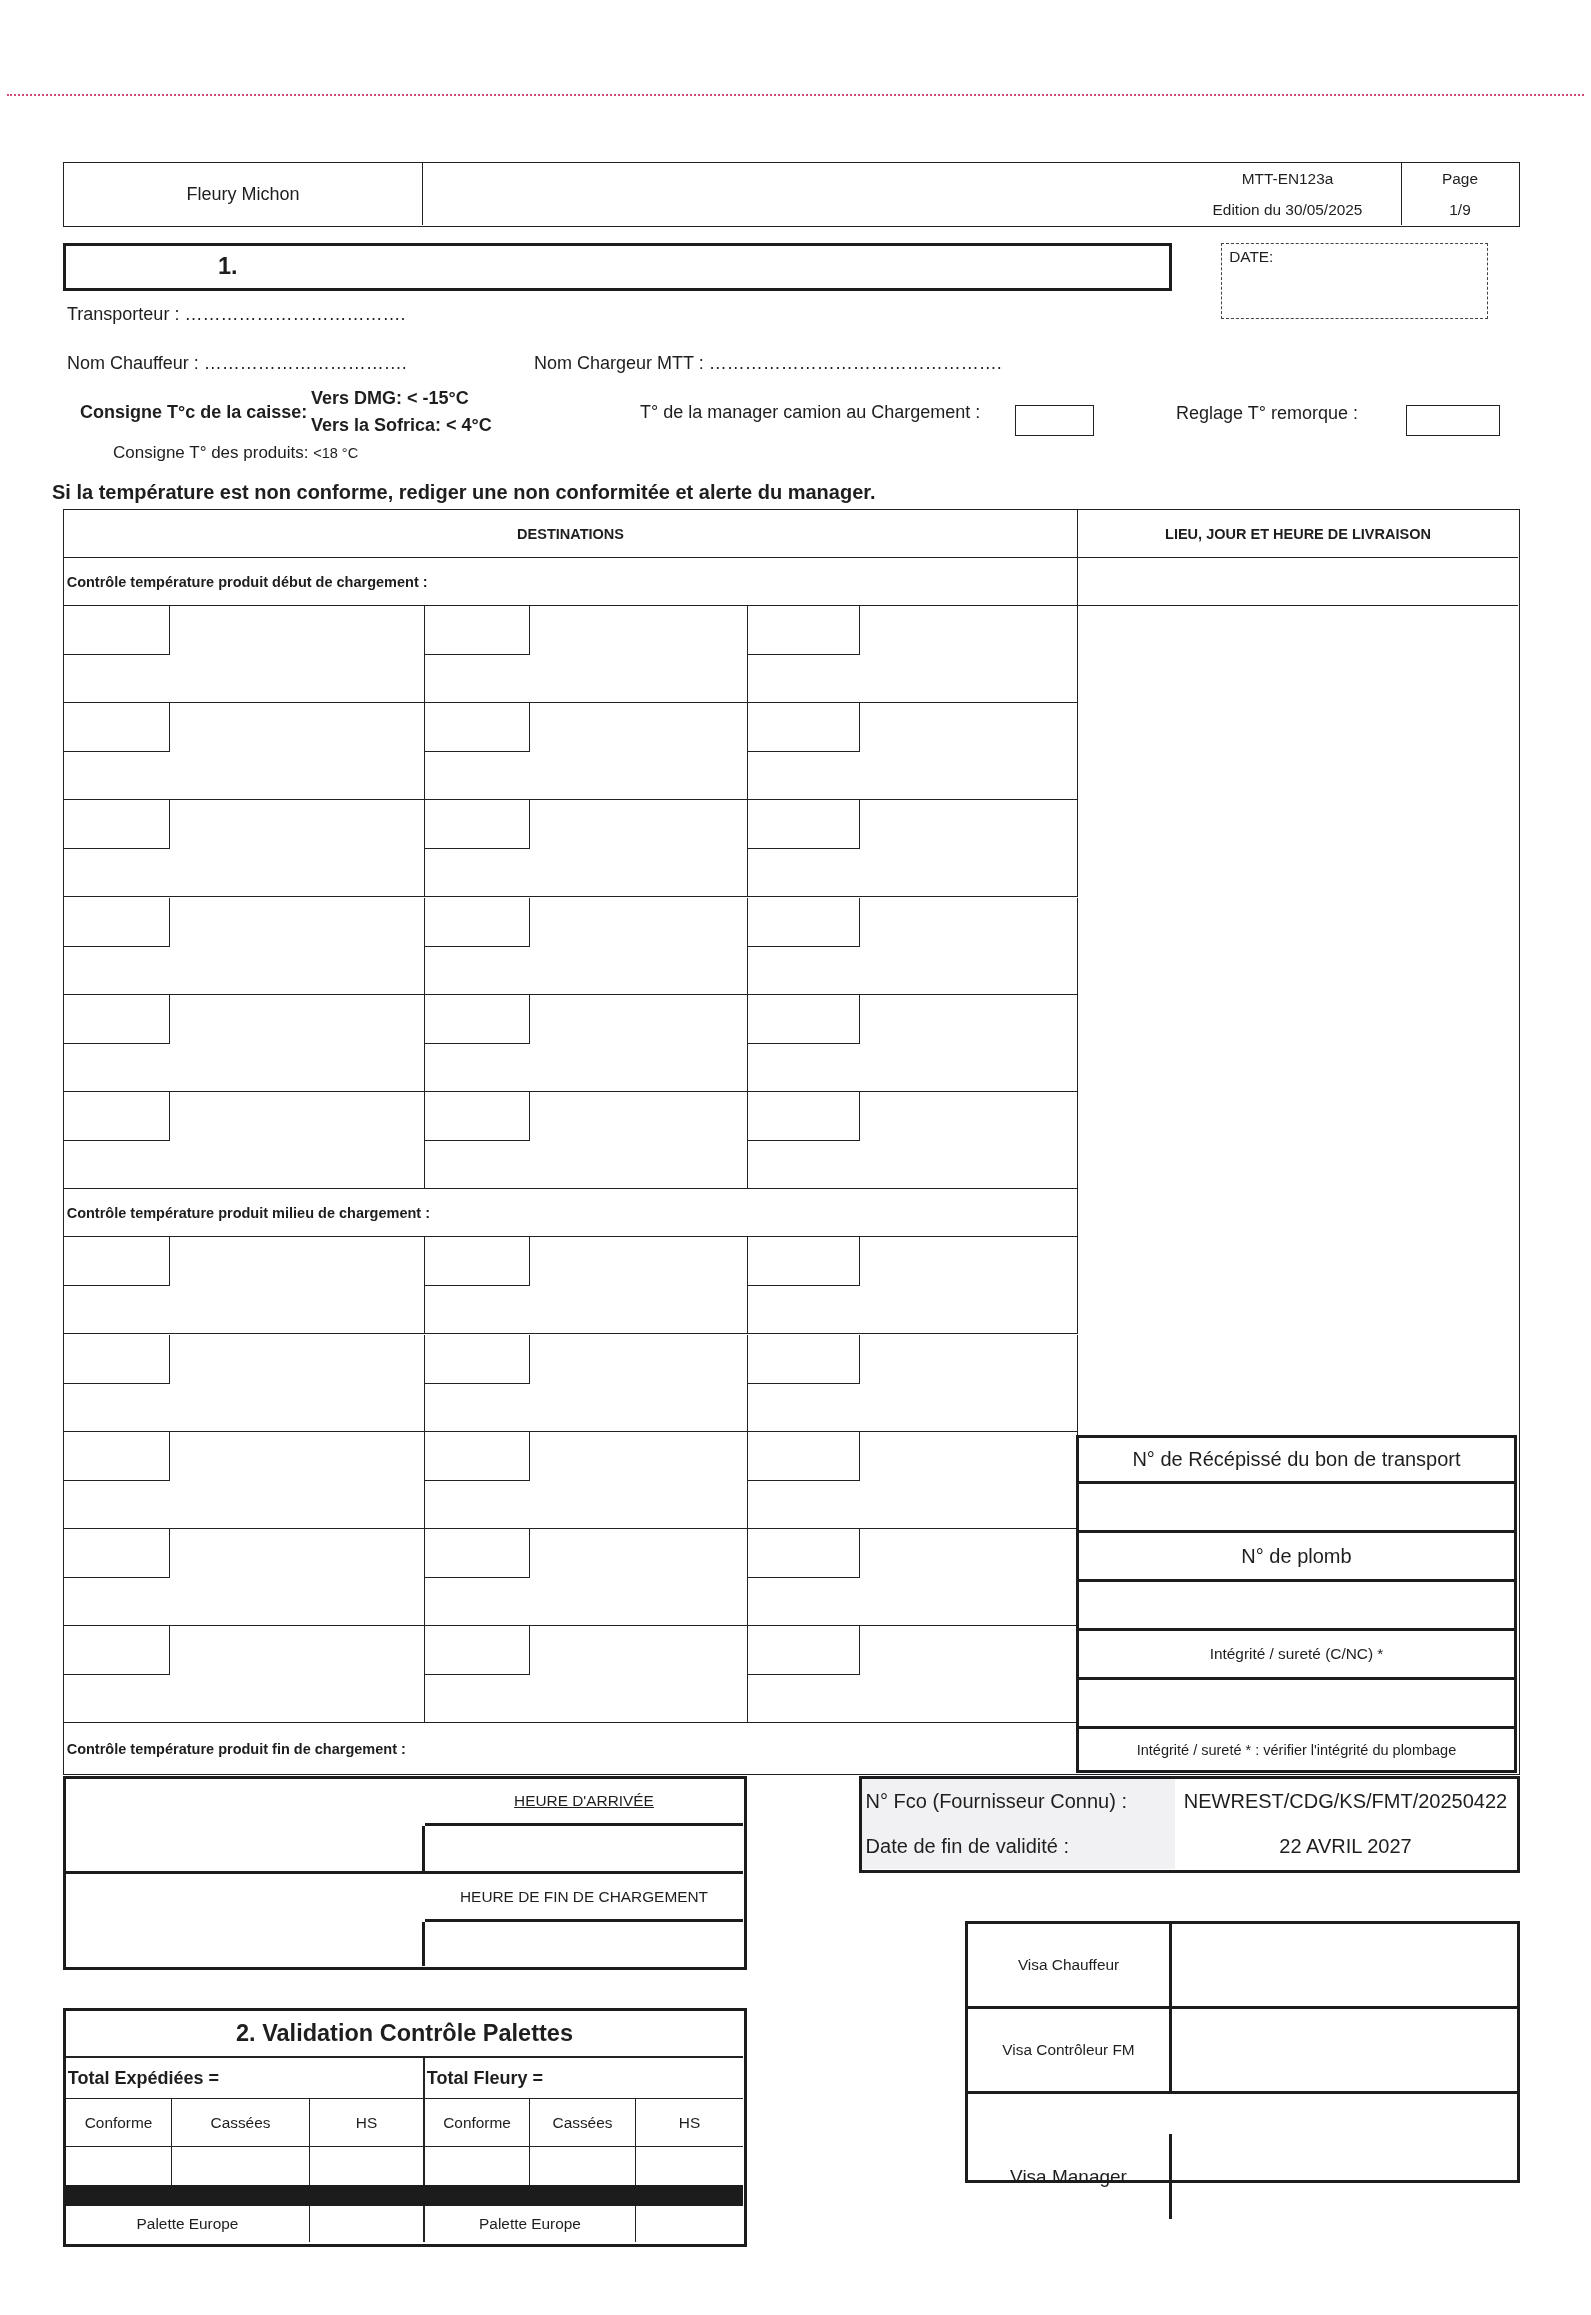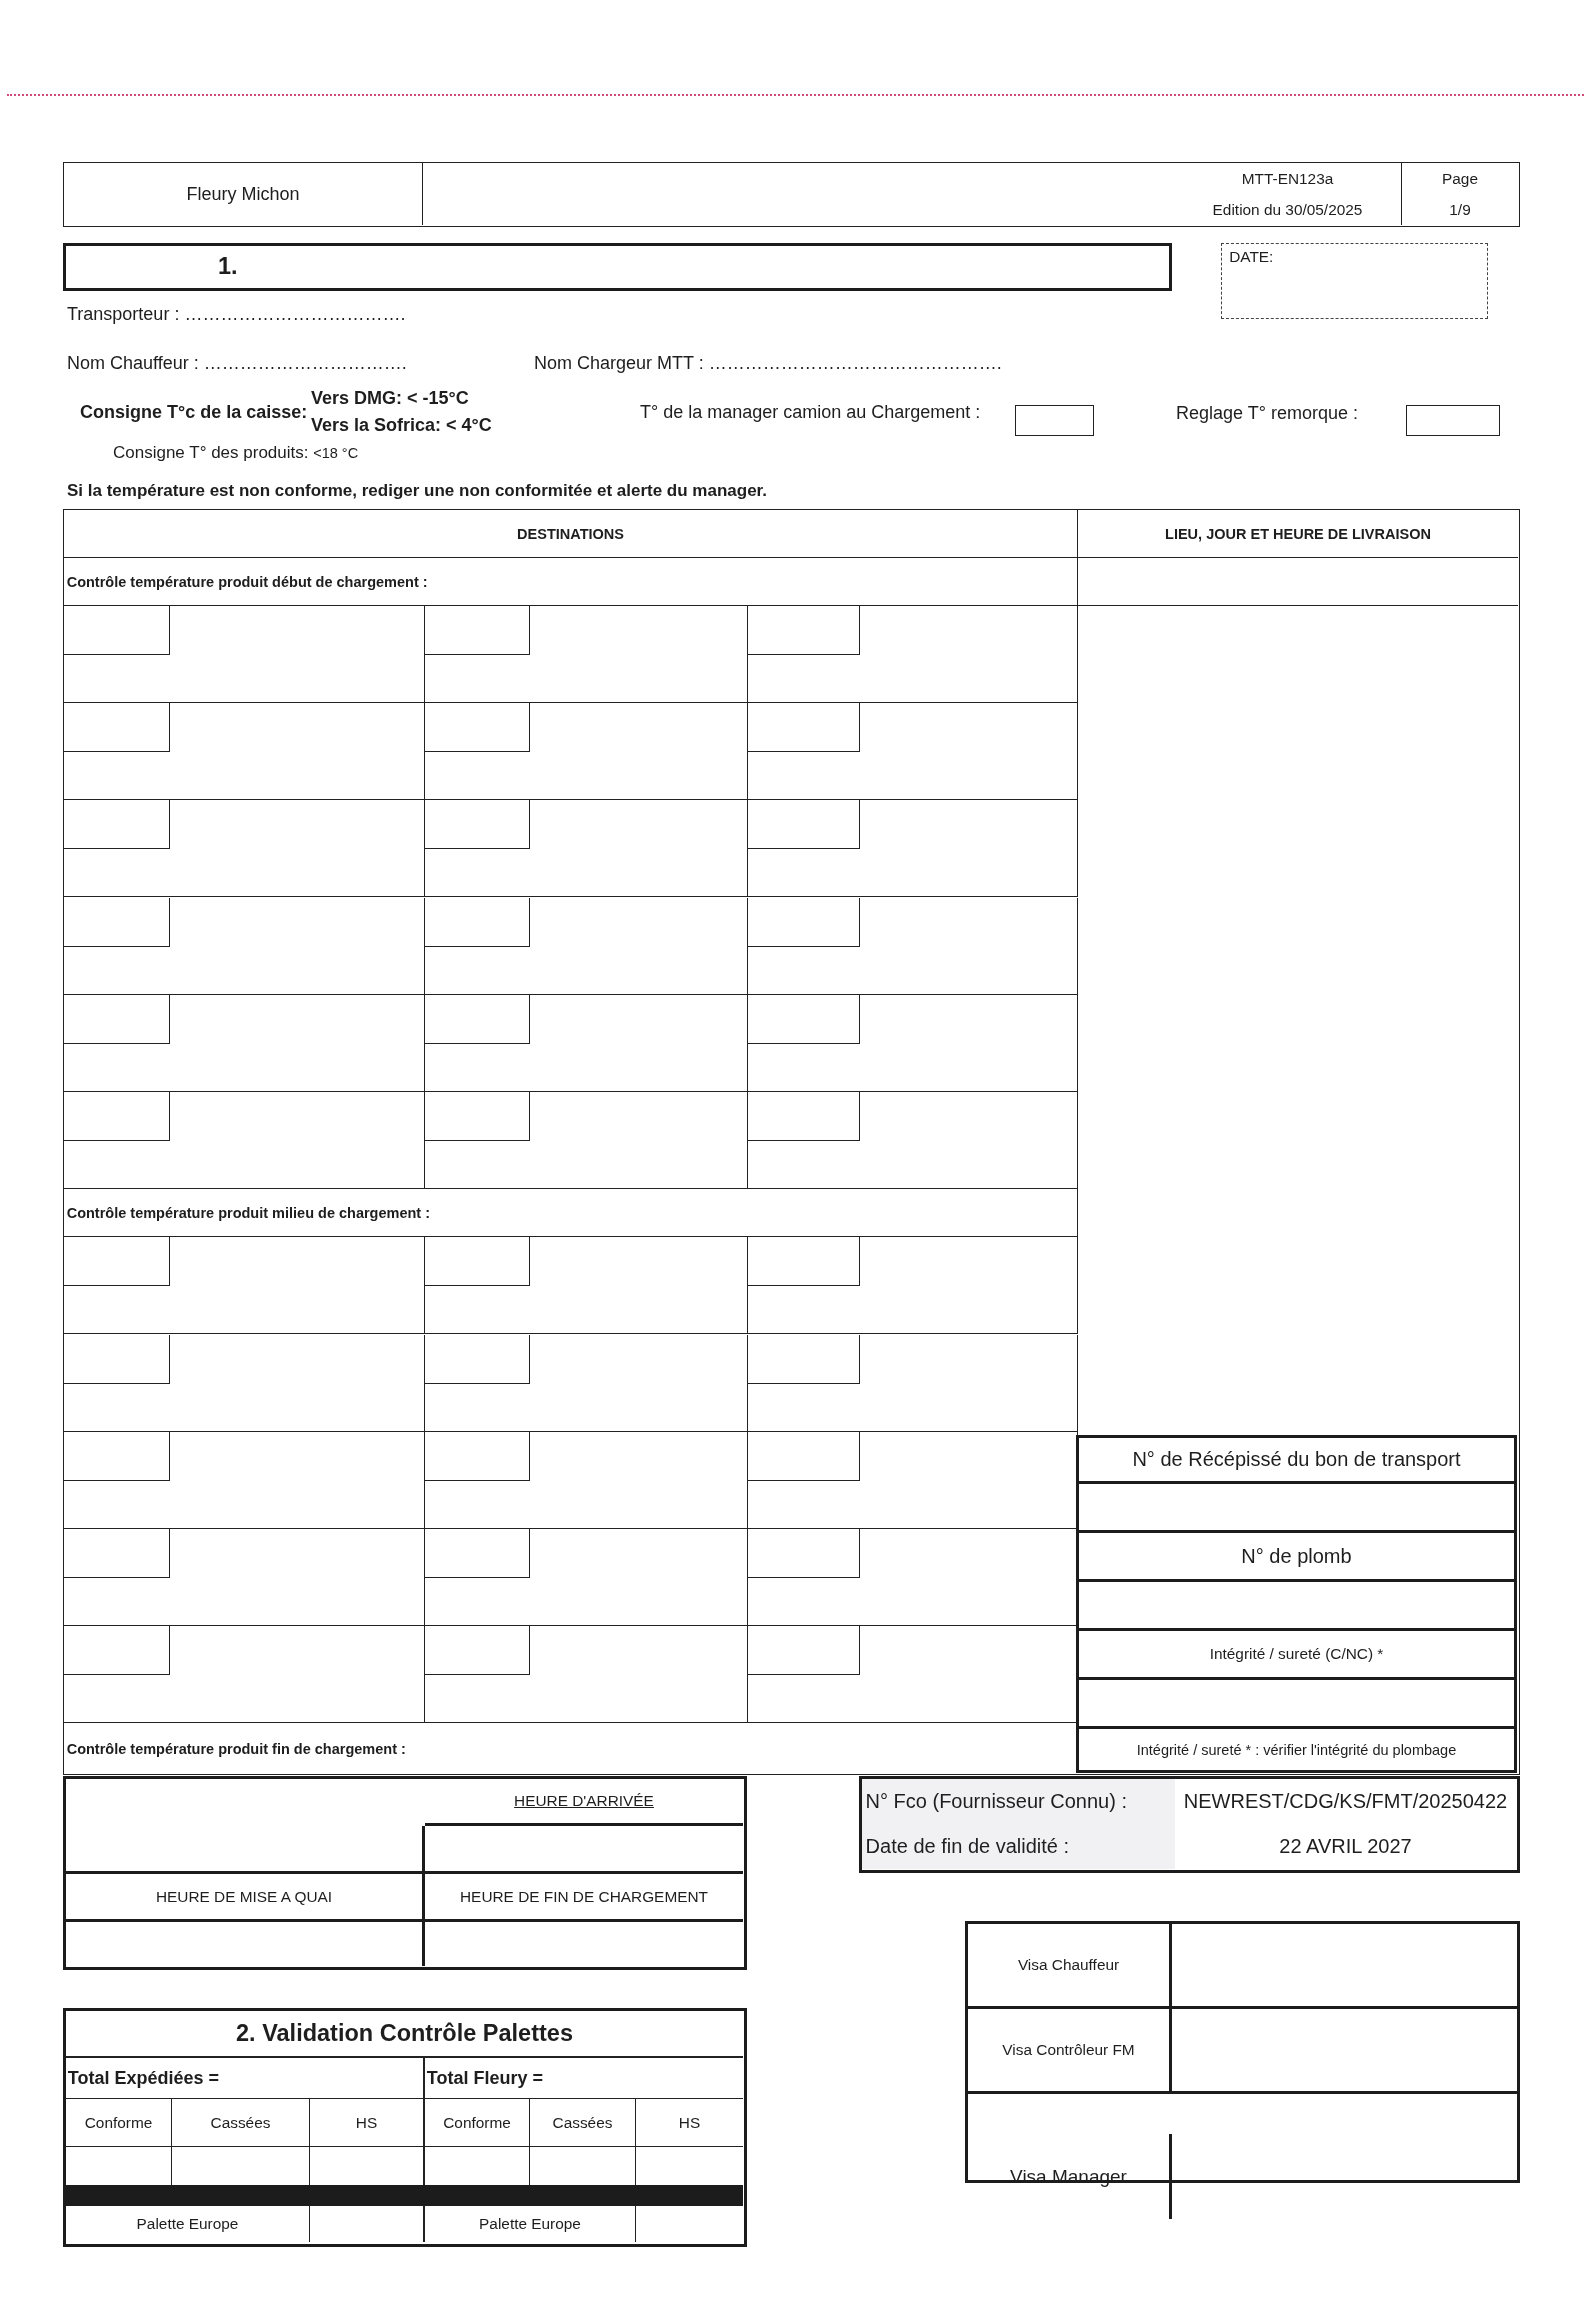--- a/index.html
+++ b/index.html
@@ -54,21 +54,21 @@
 <div class="abs txt lbl-md" style="left:640px;top:402px;">T° de la manager camion au Chargement :</div>
 <div class="abs fieldbox" style="left:1015px;top:405px;width:79px;height:31px;"></div>
 
 <div class="abs txt lbl-md" style="left:1176px;top:403px;">Reglage T° remorque :</div>
 <div class="abs fieldbox" style="left:1406px;top:405px;width:94px;height:31px;"></div>
 
 <div class="abs txt" style="left:113px;top:443px;font-size:17px;">
   <span>Consigne T° des produits: </span><span style="font-size:14.5px;">&lt;18 °C</span>
 </div>
 
-<div class="abs txt bold" style="left:67px;top:481px;font-size:17px;">Si la température est non conforme, rediger une non conformitée et alerte du manager.</div>
+<div class="abs txt bold" style="left:52px;top:481px;font-size:20px;">Si la température est non conforme, rediger une non conformitée et alerte du manager.</div>
 
 <div class="abs b" style="left:63px;top:509px;width:1457px;height:1266px;">
   <div id="main-grid">
       <div class="cell" style="left:0;top:0;width:1014px;height:48px;border-right:1.8px solid #222;border-bottom:1.8px solid #222;display:flex;align-items:center;justify-content:center;font-weight:bold;font-size:14.5px;">DESTINATIONS</div>
       <div class="cell" style="left:1014px;top:0;width:440px;height:48px;border-bottom:1.8px solid #222;display:flex;align-items:center;justify-content:center;font-weight:bold;font-size:14.5px;">LIEU, JOUR ET HEURE DE LIVRAISON</div>
       <div class="cell" style="left:1014px;top:48px;width:440px;height:48px;border-bottom:1.8px solid #222;"></div>
       <div class="cell" style="left:0;top:48px;width:1014px;height:48px;border-right:1.8px solid #222;border-bottom:1.8px solid #222;display:flex;align-items:center;padding-left:2.7px;font-weight:bold;font-size:14.5px;">Contrôle température produit début de chargement :</div>
       <div class="cell" style="left:0px;top:96px;width:361px;height:97px;border-right:1.8px solid #222;border-bottom:1.8px solid #222;">
         <div class="cell" style="left:0;top:0;width:106px;height:49px;border-right:1.8px solid #222;border-bottom:1.8px solid #222;"></div>
       </div>
@@ -178,21 +178,20 @@
       <div class="cell" style="left:1012px;top:1121px;width:441px;height:49px;border:3.6px solid #1c1c1c;border-top:none;display:flex;align-items:center;justify-content:center;white-space:nowrap;font-size:15.4px;">Intégrité / sureté (C/NC) *</div>
       <div class="cell" style="left:1012px;top:1170px;width:441px;height:49px;border:3.6px solid #1c1c1c;border-top:none;display:flex;align-items:center;justify-content:center;white-space:nowrap;font-size:14.5px;"></div>
       <div class="cell" style="left:1012px;top:1219px;width:441px;height:44px;border:3.6px solid #1c1c1c;border-top:none;display:flex;align-items:center;justify-content:center;white-space:nowrap;font-size:14.5px;">Intégrité / sureté * : vérifier l'intégrité du plombage</div>
     </div>
 </div>
 
 <div class="abs b3" style="left:63px;top:1776px;width:684px;height:194px;">
   <div class="cell center lbl-sm" style="left:359px;top:0;width:318px;height:47px;border-bottom:3.6px solid #1c1c1c;text-decoration:underline;">HEURE D'ARRIVÉE</div>
   <div class="cell" style="left:0;top:47px;width:359px;height:48px;border-right:3.6px solid #1c1c1c;border-bottom:3.6px solid #1c1c1c;"></div>
   <div class="cell" style="left:359px;top:47px;width:318px;height:48px;border-bottom:3.6px solid #1c1c1c;"></div>
-  <div class="cell center lbl-sm" style="left:0;top:95px;width:359px;height:48px;border-right:3.6px solid #1c1c1c;border-bottom:3.6px solid #1c1c1c;">HEURE DE MISE A QUAI</div>
   <div class="cell center lbl-sm" style="left:359px;top:95px;width:318px;height:48px;border-bottom:3.6px solid #1c1c1c;">HEURE DE FIN DE CHARGEMENT</div>
   <div class="cell" style="left:0;top:143px;width:359px;height:44px;border-right:3.6px solid #1c1c1c;"></div>
   <div class="cell" style="left:359px;top:143px;width:318px;height:44px;"></div>
 </div>
 
 <div class="abs b3" style="left:859px;top:1776px;width:661px;height:97px;">
   <div class="cell" style="left:0;top:0;width:313px;height:90px;background:#f1f1f3;"></div>
   <div class="cell left txt" style="left:3.6px;top:0;height:45px;font-size:20px;">N° Fco (Fournisseur Connu)  :</div>
   <div class="cell center txt" style="left:313px;top:0;width:341px;height:45px;font-size:20px;">NEWREST/CDG/KS/FMT/20250422</div>
   <div class="cell left txt" style="left:3.6px;top:45px;height:44px;font-size:20px;">Date de fin de validité :</div>

